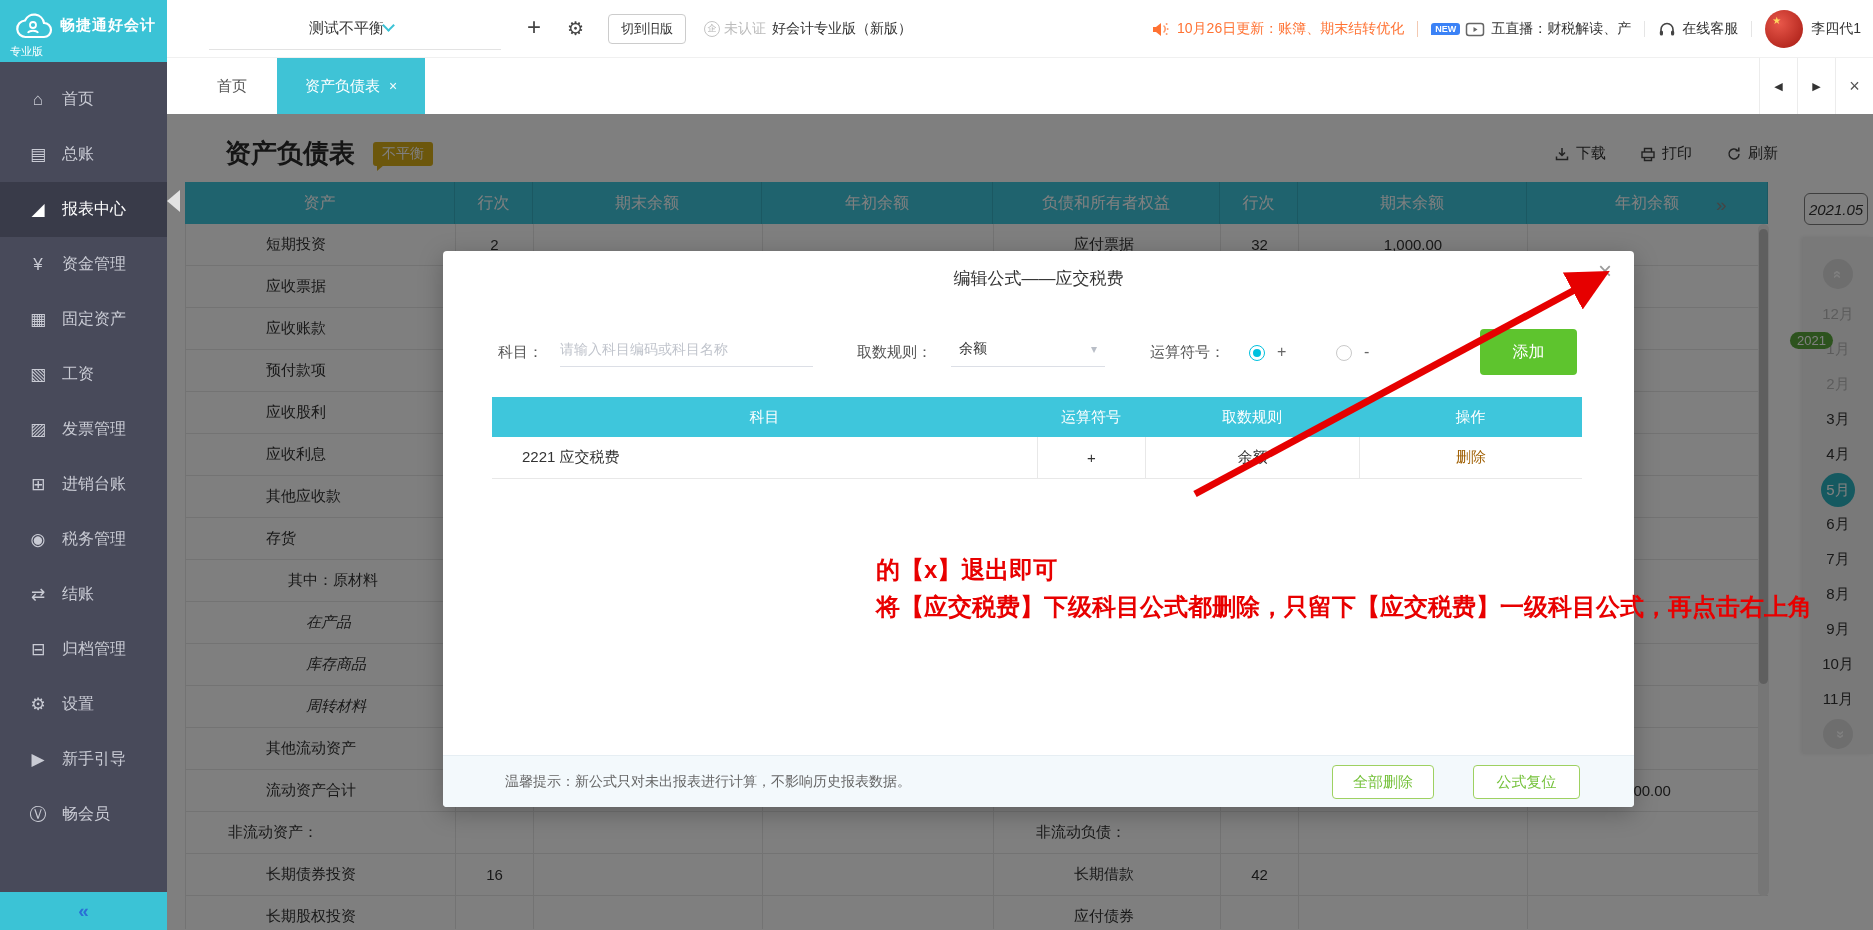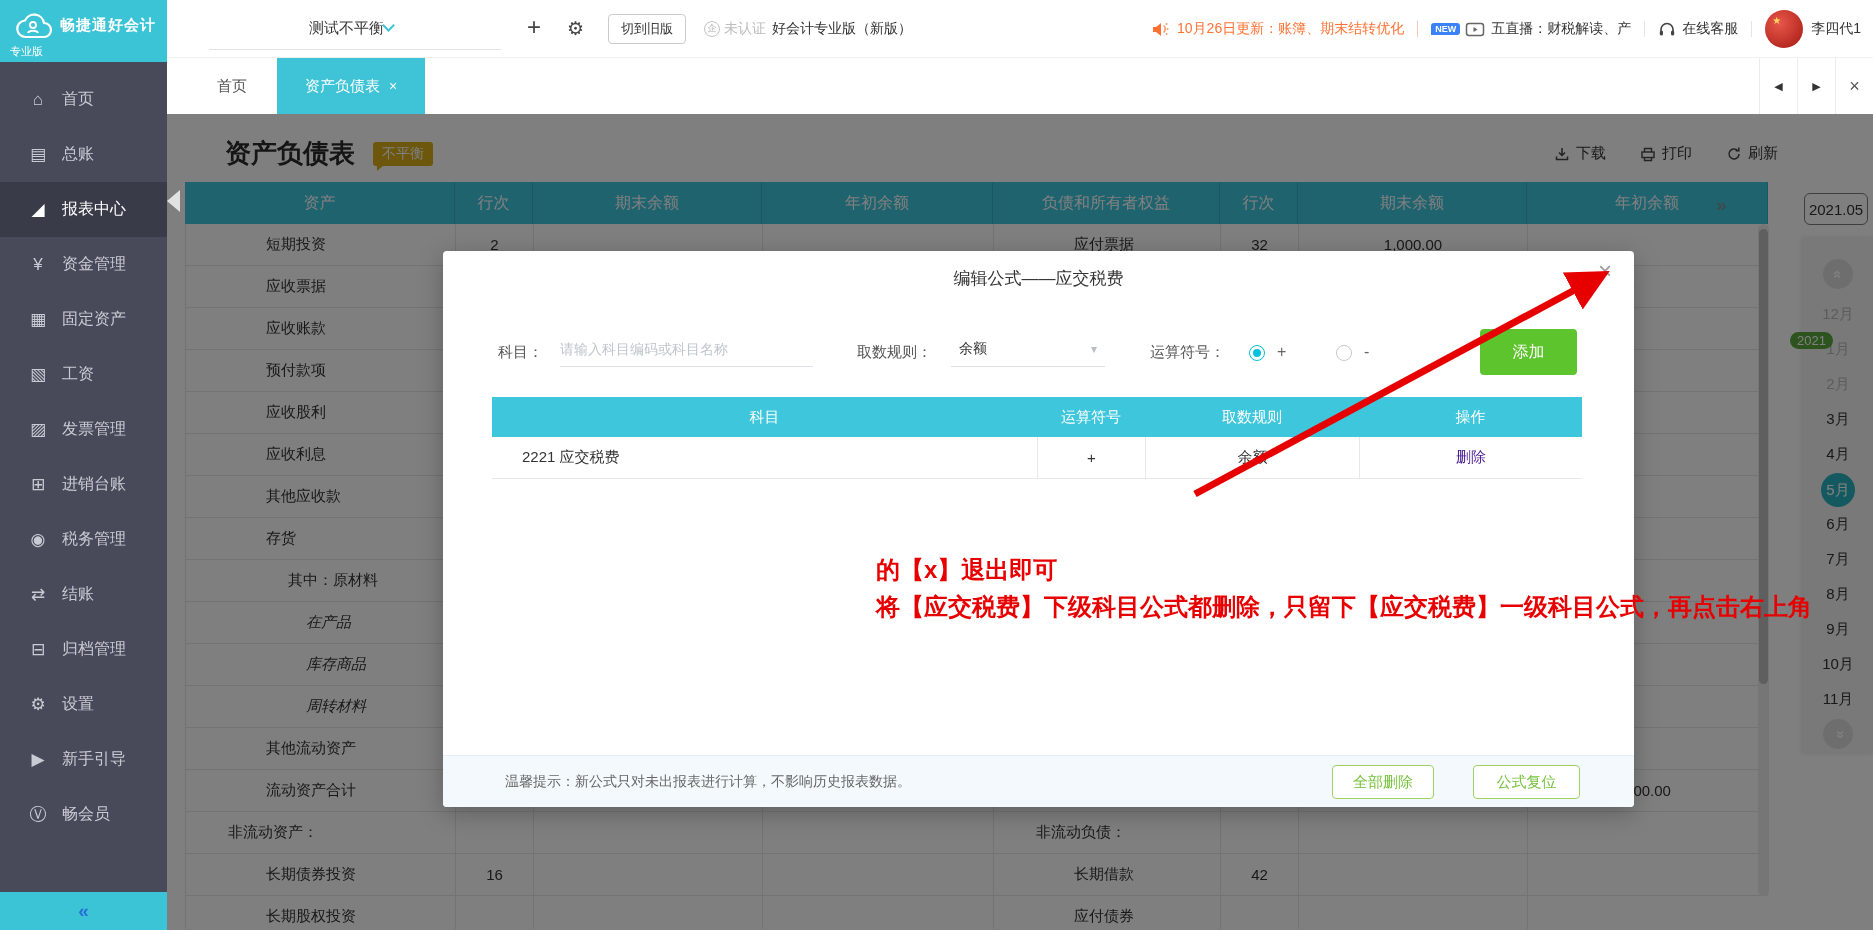--- a/index.html
+++ b/index.html
@@ -73,21 +73,21 @@
   .bs-body { height:705px; overflow:hidden; border-left:1px solid #e6e6e6; }
   .bs-row { height:42px; border-bottom:1px solid #e6e6e6; background:#fff; }
   .bs-cell { display:flex; align-items:center; font-size:15px; color:#333; border-right:1px solid #e6e6e6; overflow:hidden; white-space:nowrap; }
   .bs-cell.num { justify-content:center; }
   .ind0 { padding-left:42px; } .ind1 { padding-left:80px; } .ind2 { padding-left:102px; } .ind3 { padding-left:120px;font-style:italic; }
 
   
   .v-scrollbar { position:absolute; left:1591px; top:110px; width:11px; height:672px; background:#ededed; border-radius:6px; z-index:1; }
   .v-scrollbar .thumb { position:absolute; left:1px; top:5px; width:9px; height:455px; background:#bfbfbf; border-radius:5px; }
   .expand-chevron { position:absolute; left:1549px; top:80px; font-size:19px; color:#8a8a8a; z-index:1; cursor:pointer; }
-  .period-box { position:absolute; left:1637px; top:79px; width:64px; height:32px; border:1px solid #7d7d7d; border-radius:6px; background:#fff; display:flex; align-items:center; justify-content:center; font-size:15px; color:#333; z-index:1; cursor:pointer; }
+  .period-box { position:absolute; left:1637px; top:79px; width:64px; height:32px; border:1px solid #7d7d7d; border-radius:6px; background:#fff; display:flex; align-items:center; justify-content:center; font-size:15px; color:#333; z-index:1; cursor:pointer;font-style:italic; }
   .month-panel { position:absolute; left:1636px; top:123px; width:70px; height:517px; background:#f3f3f3; z-index:1; box-shadow:-2px 0 4px rgba(0,0,0,.08); }
   .scroll-circle { position:absolute; left:50%; transform:translateX(-50%); width:30px; height:30px; border-radius:50%; background:#dcdcdc; color:#fff; display:flex; align-items:center; justify-content:center; font-weight:bold; font-size:15px; cursor:pointer; }
   .scroll-up { top:22px; } .scroll-down { top:482px; }
   .scroll-circle i { font-style:normal; display:inline-block; }
   .scroll-up i { transform:rotate(90deg); } .scroll-down i { transform:rotate(-90deg); }
   .month-list { position:absolute; top:60px; left:0; right:0; }
   .month { height:35px; display:flex; align-items:center; justify-content:center; font-size:15px; color:#333; cursor:pointer; }
   .month.disabled { color:#b9b9b9; }
   .month.active span { background:#2ab3c0; color:#fff; width:34px; height:34px; line-height:34px; border-radius:50%; text-align:center; }
   .year-pill { position:absolute; left:-13px; top:95px; background:#5aa73c; color:#fff; font-size:13px; padding:1px 7px; border-radius:9px; z-index:2; }
@@ -112,21 +112,21 @@
   .op-label { position:absolute; top:14px; font-size:16px; color:#666; }
   .add-btn { position:absolute; left:1037px; top:0; width:97px; height:46px; background:#5ec42e; color:#fff; border:none; border-radius:4px; font-size:16px; cursor:pointer; }
   .m-table { position:absolute; left:49px; top:146px; width:1090px; }
   .mt-grid { display:grid; grid-template-columns:545px 108px 214px 223px; }
   .mt-head { height:40px; background:#3ec6dc; }
   .mt-hcell { display:flex; align-items:center; justify-content:center; color:#fff; font-size:15px; }
   .mt-row { height:42px; border-bottom:1px solid #e8e8e8;text-align:center; }
   .mt-cell { display:flex; align-items:center; justify-content:center; font-size:15px; color:#333; }
   .mt-cell.subj { justify-content:flex-start; padding-left:30px; }
   .mt-cell.bl { border-left:1px solid #e8e8e8; }
-  .del-link { color:#4c1d95; cursor:pointer; }
+  .del-link { color:#a16207; cursor:pointer; }
   .m-footer { position:absolute; left:0; right:0; bottom:0; height:52px; background:#f3f9fc; border-top:1px solid #e6eef3; border-radius:0 0 4px 4px; }
   .m-tip { position:absolute; left:62px; top:17px; font-size:14px; color:#666; }
   .m-btn { position:absolute; top:9px; height:34px; background:#fff; border:1px solid #9ed161; color:#76c23c; border-radius:4px; font-size:15px; cursor:pointer; }
   .m-btn.del-all { right:200px; width:102px; }
   .m-btn.reset { right:54px; width:107px; }
 
   
   .anno-svg { position:absolute; inset:0; z-index:30; pointer-events:none; }
   .red-note { position:absolute; left:709px; top:437px; z-index:30; color:#e80000; font-size:24px; font-weight:bold; line-height:37px; pointer-events:none; white-space:nowrap; }
 </style>

